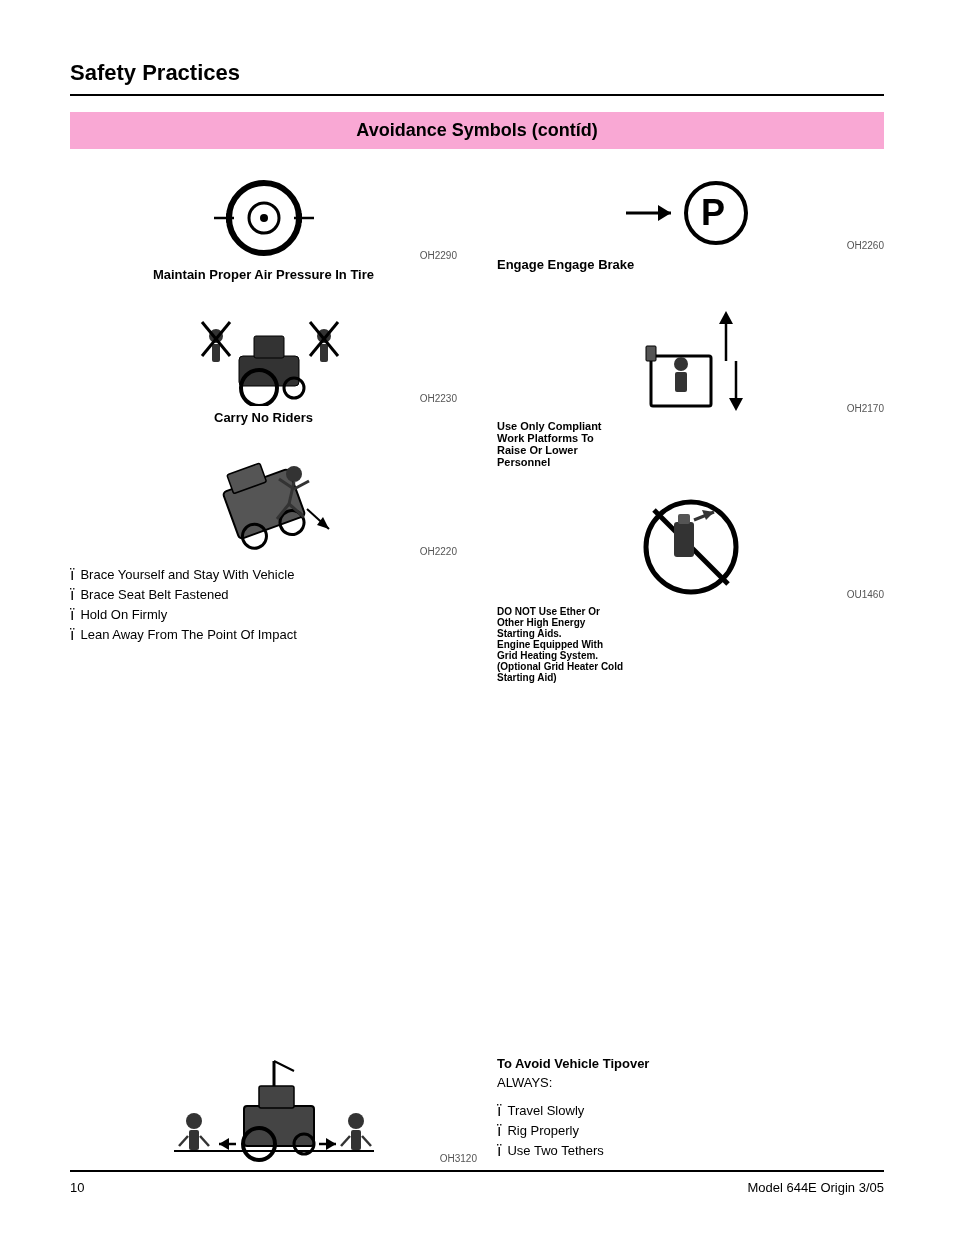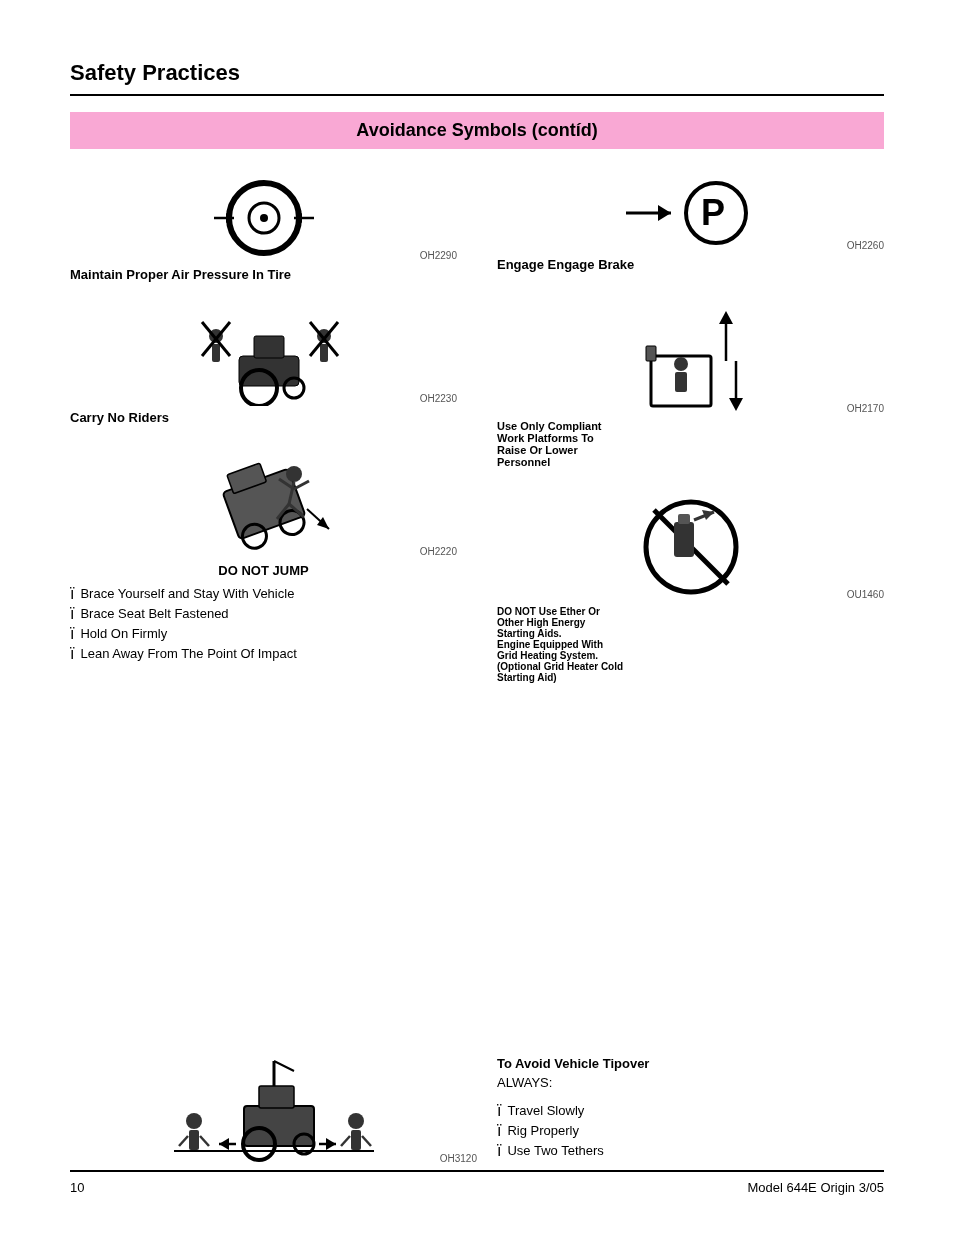--- a/index.html
+++ b/index.html
@@ -62,20 +62,21 @@
       position: relative;
     }
     .caption-id {
       font-size: 10px;
       color: #555;
       position: absolute;
       bottom: 2px;
       right: 0;
     }
     .symbol-caption {
+      text-align: center;
       font-weight: bold;
       font-size: 13px;
       margin-top: 4px;
     }
     .symbol-caption-left {
       text-align: left;
       font-weight: bold;
       font-size: 13px;
       margin-top: 4px;
     }
@@ -218,21 +219,20 @@
             <line x1="100" y1="55" x2="88" y2="70" stroke="#333" stroke-width="3"></line>
             <line x1="100" y1="55" x2="115" y2="68" stroke="#333" stroke-width="3"></line>
             <line x1="105" y1="40" x2="90" y2="30" stroke="#333" stroke-width="3"></line>
             <line x1="105" y1="40" x2="120" y2="32" stroke="#333" stroke-width="3"></line>
 
             <line x1="118" y1="60" x2="140" y2="80" stroke="#000" stroke-width="2"></line>
             <polygon points="140,80 128,76 134,68" fill="#000"></polygon>
           </svg>
           <span class="caption-id">OH2220</span>
         </div>
-        <div class="do-not-jump-title">DO NOT JUMP</div>
         <ul class="bullet-list">
           <li>
               <span class="bul">ï</span>
               <span>Brace Yourself and Stay With Vehicle</span>
             </li>
           <li>
               <span class="bul">ï</span>
               <span>Brace Seat Belt Fastened</span>
             </li>
           <li>

